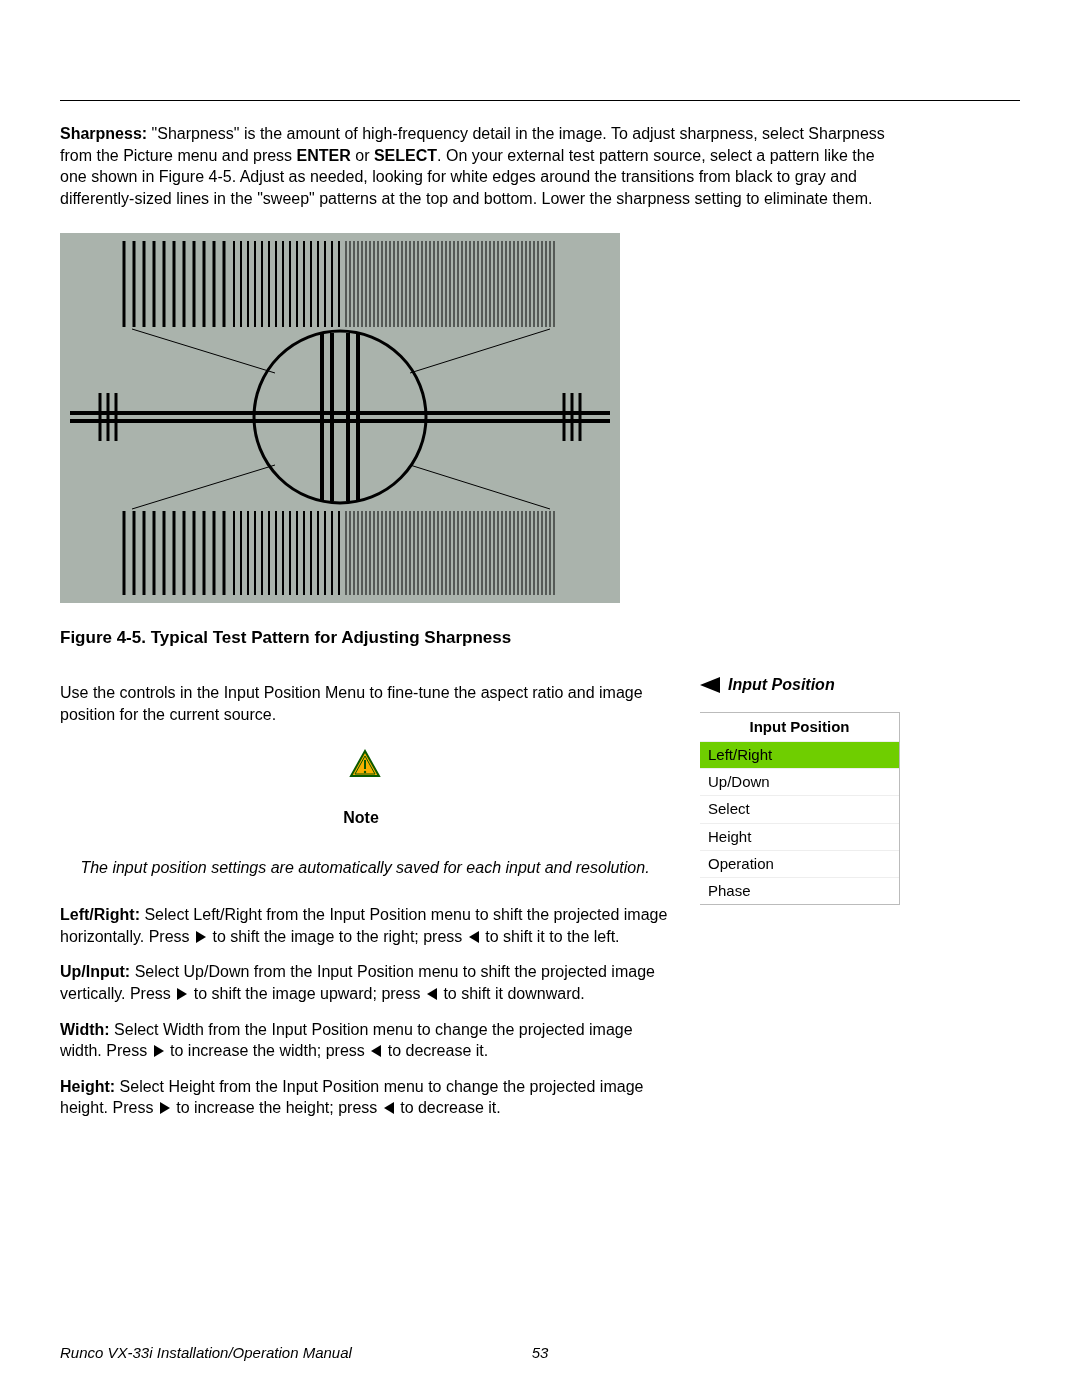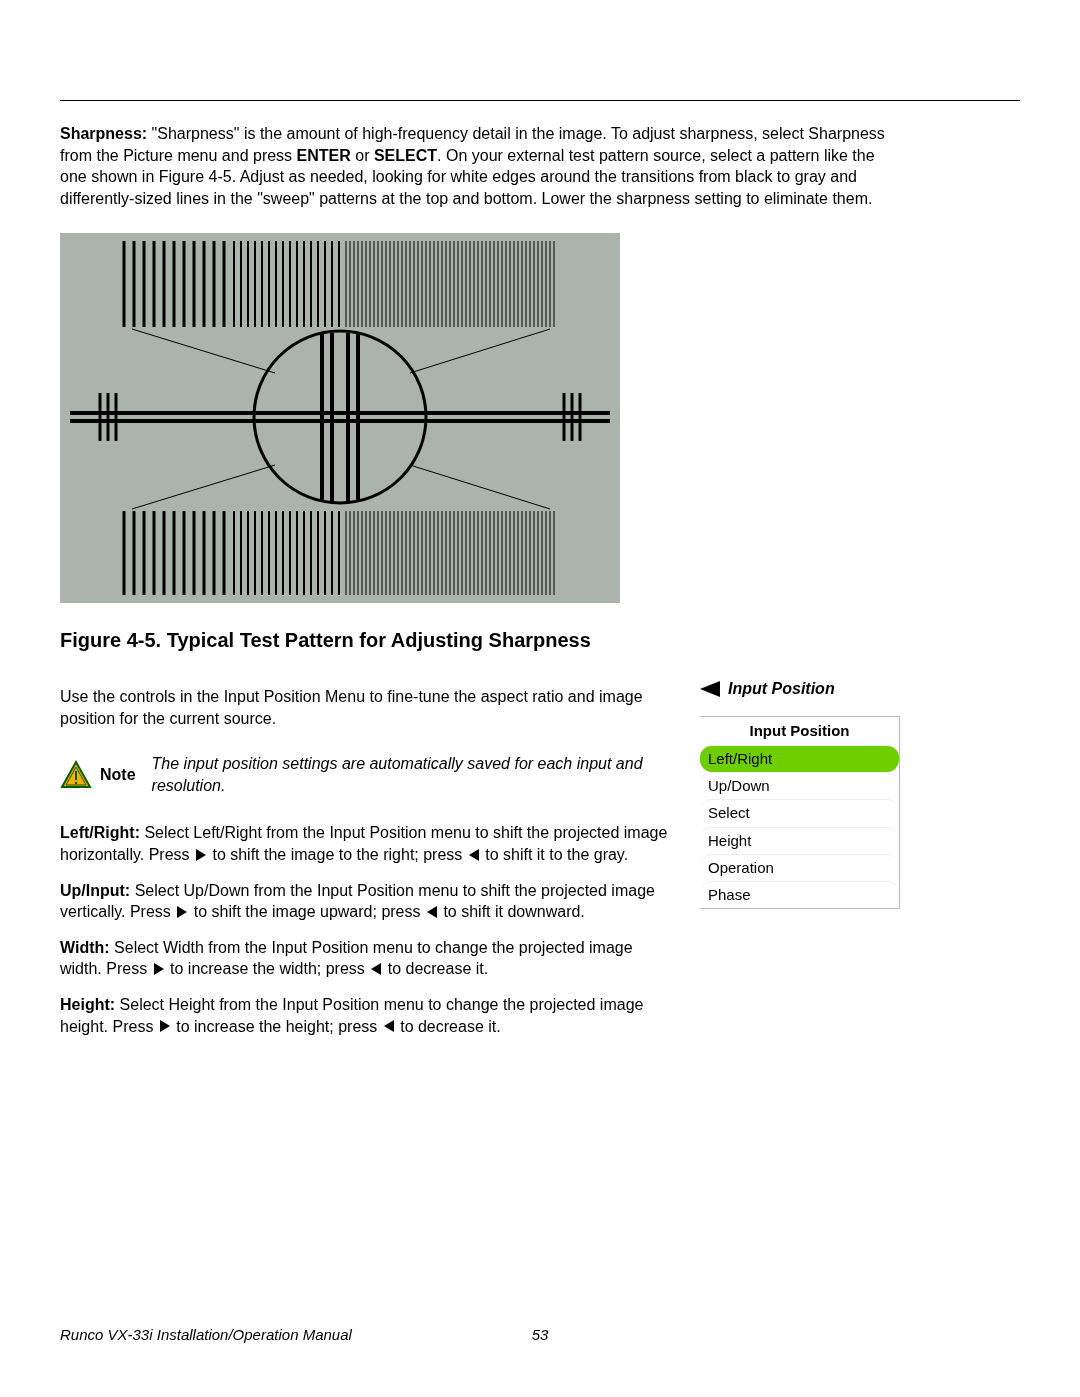--- a/index.html
+++ b/index.html
@@ -23,21 +23,21 @@
   .para {
     margin-bottom: 14px;
     max-width: 840px;
   }
   .figure-block {
     margin-top: 24px;
     margin-bottom: 18px;
   }
   .figure-caption {
     font-weight: bold;
-    font-size: 20px;
+    font-size: 17px;
     margin-top: 18px;
     margin-bottom: 22px;
   }
   .two-col {
     display: flex;
     gap: 30px;
   }
   .left-col { flex: 0 0 610px; margin-top: 10px; }
   .right-col { flex: 1; padding-top: 2px; }
   .sidehead {
@@ -57,35 +57,35 @@
     width: 200px;
   }
   .menu-title {
     text-align: center;
     font-weight: bold;
     padding: 4px 8px;
   }
   .menu-item {
     padding: 3px 8px;
     border-top: 1px solid #eee;
-    border-radius: 12px;
   }
   .menu-item.selected { background: #6fce00; }
   .note-row {
     display: flex;
     align-items: center;
-    gap: 8px;
+    gap: 28px;
     margin: 24px 0 26px 0;
+    flex-direction: column;
   }
   .note-icon { flex-shrink: 0; }
   .note-label { font-weight: bold; font-size: 16px; margin-right: 8px; }
   .note-text { font-style: italic; font-size: 16px; }
   .footer {
     position: absolute;
-    bottom: 52px;
+    bottom: 34px;
     left: 60px;
     right: 60px;
     display: flex;
     font-style: italic;
     font-size: 15px;
   }
   .footer-title { flex: 1; }
   .footer-page { position: absolute; left: 50%; transform: translateX(-50%); }
   .tri-right, .tri-left {
     display: inline-block;
@@ -344,21 +344,21 @@
           <polygon points="16,2 30,27 2,27" fill="#f7b000" stroke="#0a5a00" stroke-width="2"></polygon>
           <polygon points="16,7 26,25 6,25" fill="none" stroke="#0a5a00" stroke-width="1"></polygon>
           <line x1="16" y1="11" x2="16" y2="20" stroke="#0a5a00" stroke-width="2"></line>
           <circle cx="16" cy="23" r="1.2" fill="#0a5a00"></circle>
         </svg>
         <span class="note-label">Note</span>
         <span class="note-text">The input position settings are automatically saved for each input and resolution.</span>
       </div>
 
       <p class="para">
-        <b>Left/Right:</b><span> Select Left/Right from the Input Position menu to shift the projected image horizontally. Press </span><span class="tri-right"></span><span> to shift the image to the right; press </span><span class="tri-left"></span><span> to shift it to the gray.</span>
+        <b>Left/Right:</b><span> Select Left/Right from the Input Position menu to shift the projected image horizontally. Press </span><span class="tri-right"></span><span> to shift the image to the right; press </span><span class="tri-left"></span><span> to shift it to the left.</span>
       </p>
 
       <p class="para">
         <b>Up/Input:</b><span> Select Up/Down from the Input Position menu to shift the projected image vertically. Press </span><span class="tri-right"></span><span> to shift the image upward; press </span><span class="tri-left"></span><span> to shift it downward.</span>
       </p>
 
       <p class="para">
         <b>Width:</b><span> Select Width from the Input Position menu to change the projected image width. Press </span><span class="tri-right"></span><span> to increase the width; press </span><span class="tri-left"></span><span> to decrease it.</span>
       </p>
 

